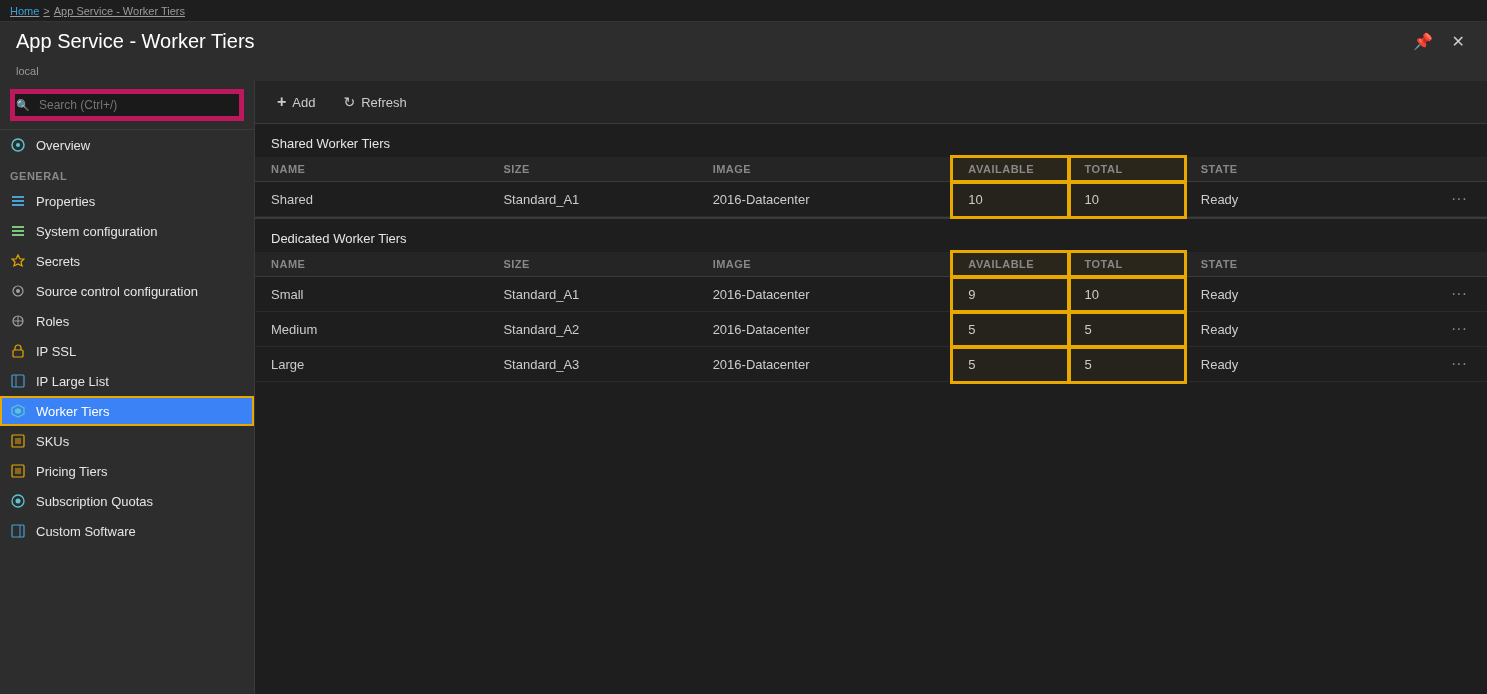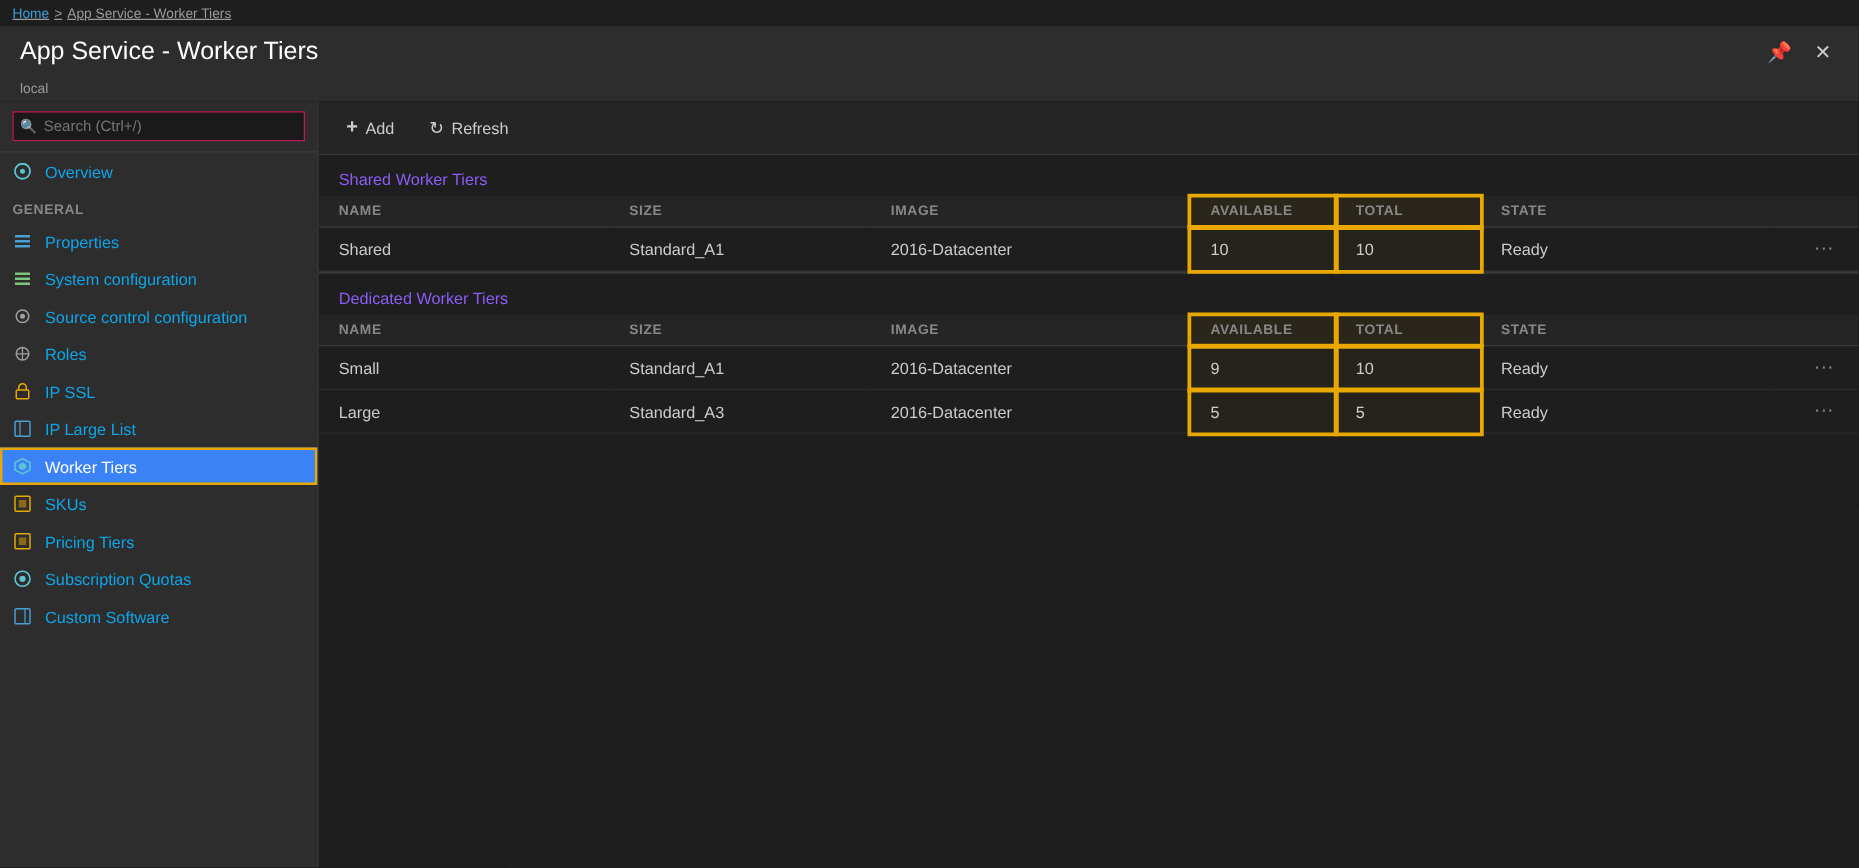--- a/index.html
+++ b/index.html
@@ -17,43 +17,43 @@
     .title-bar-left .subtitle { font-size: 11px; color: #9a9a9a; margin-top: 12px; }
     .title-bar-actions { display: flex; gap: 6px; }
     .pin-btn, .close-btn { background: none; border: none; color: #ccc; cursor: pointer; font-size: 16px; padding: 2px 6px; }
 
     
     .main-layout { display: flex; flex: 1; overflow: hidden; }
 
     
     .sidebar { width: 255px; background: #2d2d2d; border-right: 1px solid #3a3a3a; display: flex; flex-direction: column; overflow-y: auto; overflow-x: hidden; }
     .search-box { padding: 8px 10px; border-bottom: 1px solid #3a3a3a; }
-    .search-box input { width: 100%; background: #1a1a1a; border: 1px solid #be185d; color: #ccc; padding: 4px 8px 4px 24px; font-size: 12px; outline: none; }
+    .search-box input { width: 100%; background: #1a1a1a; border: 5px solid #be185d; color: #ccc; padding: 4px 8px 4px 24px; font-size: 12px; outline: none; }
     .search-wrapper { position: relative; }
     .search-icon-inner { position: absolute; left: 6px; top: 50%; transform: translateY(-50%); color: #888; font-size: 11px; }
 
     .sidebar-section-label { padding: 10px 10px 4px 10px; font-size: 11px; color: #888; text-transform: uppercase; letter-spacing: 0.5px; font-weight: 600; }
 
-    .sidebar-item { display: flex; align-items: center; padding: 7px 10px; cursor: pointer; color: #0ea5e9; gap: 10px; }
+    .sidebar-item { display: flex; align-items: center; padding: 7px 10px; cursor: pointer; color: #e5e5e5; gap: 10px; }
     .sidebar-item.active { background: #3b82f6; color: #fff; outline: 2px solid #e8a800; outline-offset: -2px; }
     .sidebar-item .icon { width: 16px; height: 16px; display: flex; align-items: center; justify-content: center; flex-shrink: 0; }
     .sidebar-item .label { font-size: 13px; }
 
     
     .content { flex: 1; background: #1e1e1e; display: flex; flex-direction: column; overflow: hidden; }
 
     
     .toolbar { padding: 8px 16px; display: flex; align-items: center; gap: 16px; border-bottom: 1px solid #3a3a3a; background: #252525; }
     .toolbar-btn { background: none; border: none; color: #ccc; cursor: pointer; display: flex; align-items: center; gap: 6px; font-size: 13px; padding: 4px 6px; }
     .toolbar-btn .icon { font-size: 14px; }
 
     
     .table-area { flex: 1; overflow-y: auto; padding: 0; }
 
-    .section-header { padding: 12px 16px 6px 16px; font-size: 13px; color: #8b5cf6; font-weight: 400; }
+    .section-header { padding: 12px 16px 6px 16px; font-size: 13px; color: #e5e5e5; font-weight: 400; }
 
     .data-table { width: 100%; border-collapse: collapse; }
     .data-table thead tr th { padding: 6px 16px; text-align: left; font-size: 11px; font-weight: 600; color: #888; text-transform: uppercase; letter-spacing: 0.5px; border-bottom: 1px solid #3a3a3a; background: #252525; }
     .data-table tbody tr td { padding: 8px 16px; border-bottom: 1px solid #2a2a2a; color: #ccc; vertical-align: middle; }
 
     .col-name { width: 200px; }
     .col-size { width: 180px; }
     .col-image { width: 220px; }
     .col-available { width: 100px; text-align: left; }
     .col-total { width: 100px; text-align: left; }
@@ -137,20 +137,28 @@
       <div class="icon">
         <svg width="14" height="14" viewBox="0 0 14 14">
             <rect x="1" y="2" width="12" height="2" fill="#7dc67d"></rect>
             <rect x="1" y="6" width="12" height="2" fill="#7dc67d"></rect>
             <rect x="1" y="10" width="12" height="2" fill="#7dc67d"></rect>
           </svg>
       </div>
       <span class="label">System configuration</span>
     </div>
 
+    <div class="sidebar-item">
+      <div class="icon icon-secrets">
+        <svg width="14" height="14" viewBox="0 0 14 14">
+            <polygon points="7,1 9,5 13,5 10,8 11,12 7,10 3,12 4,8 1,5 5,5" fill="none" stroke="#e8a800" stroke-width="1.2"></polygon>
+          </svg>
+      </div>
+      <span class="label">Secrets</span>
+    </div>
 
     <div class="sidebar-item">
       <div class="icon">
         <svg width="14" height="14" viewBox="0 0 14 14">
             <circle cx="7" cy="7" r="5" fill="none" stroke="#a0a0a0" stroke-width="1.2"></circle>
             <circle cx="7" cy="7" r="2" fill="#a0a0a0"></circle>
           </svg>
       </div>
       <span class="label">Source control configuration</span>
     </div>
@@ -299,20 +307,31 @@
             <td class="col-size">Standard_A1</td>
             <td class="col-image">2016-Datacenter</td>
             <td class="col-available" style="outline: 3px solid #e8a800; outline-offset: -1px;">9</td>
             <td class="col-total" style="outline: 3px solid #e8a800; outline-offset: -1px;">10</td>
             <td class="col-state">Ready</td>
             <td class="col-actions">
               <button class="more-btn">···</button>
             </td>
           </tr>
           <tr class="highlight-box-row">
+            <td class="col-name">Medium</td>
+            <td class="col-size">Standard_A2</td>
+            <td class="col-image">2016-Datacenter</td>
+            <td class="col-available" style="outline: 3px solid #e8a800; outline-offset: -1px;">5</td>
+            <td class="col-total" style="outline: 3px solid #e8a800; outline-offset: -1px;">5</td>
+            <td class="col-state">Ready</td>
+            <td class="col-actions">
+              <button class="more-btn">···</button>
+            </td>
+          </tr>
+          <tr class="highlight-box-row">
             <td class="col-name">Large</td>
             <td class="col-size">Standard_A3</td>
             <td class="col-image">2016-Datacenter</td>
             <td class="col-available" style="outline: 3px solid #e8a800; outline-offset: -1px;">5</td>
             <td class="col-total" style="outline: 3px solid #e8a800; outline-offset: -1px;">5</td>
             <td class="col-state">Ready</td>
             <td class="col-actions">
               <button class="more-btn">···</button>
             </td>
           </tr>

